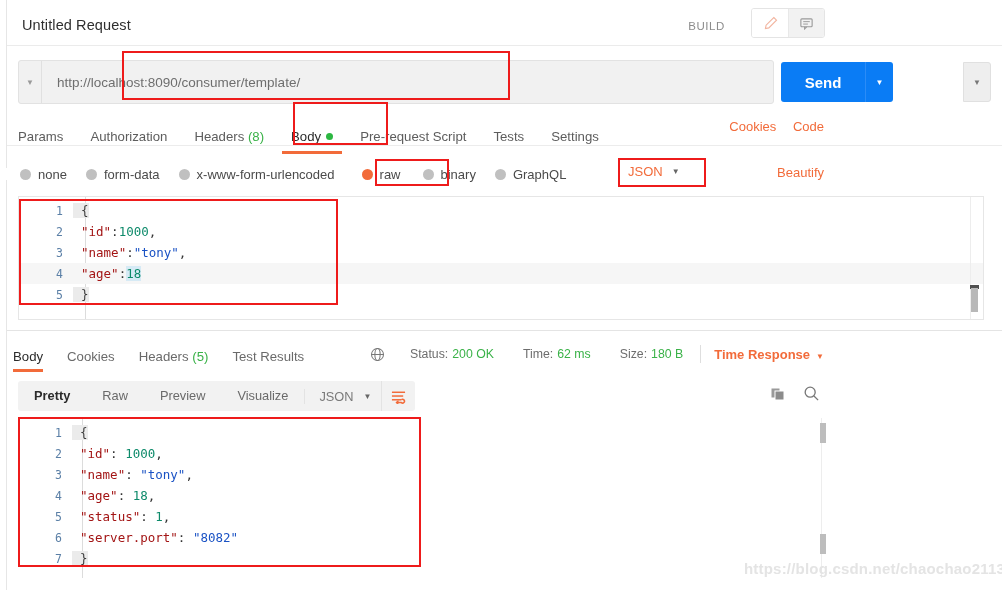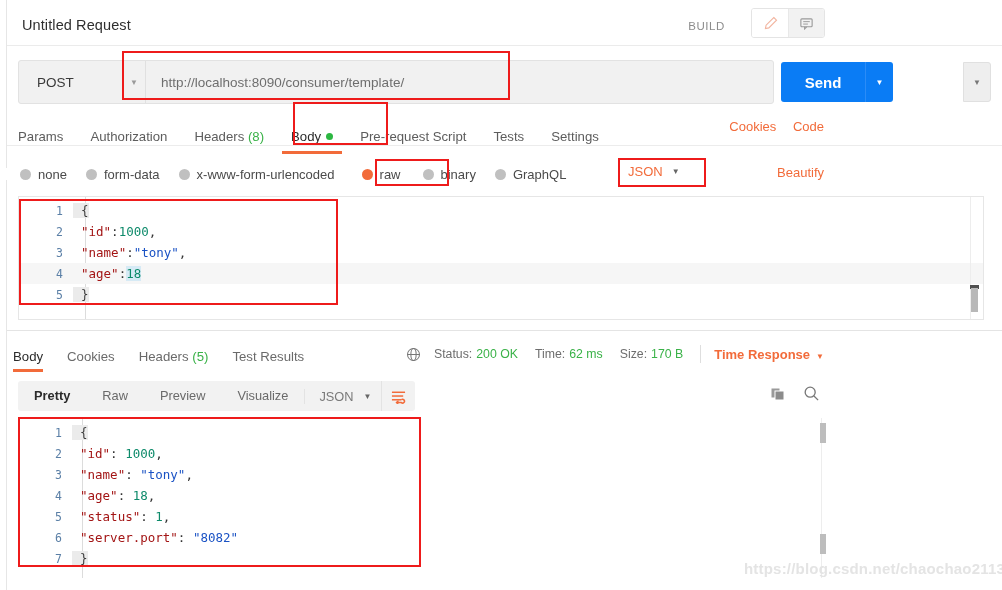--- a/index.html
+++ b/index.html
@@ -215,21 +215,21 @@
   .ptab.active { color: #2b2b2b; }
   .ptab.active::after {
     content: ""; position: absolute; left: 0; right: 0; bottom: -8px;
     height: 3px; background: #f26b3a;
   }
   .resp-meta {
     position: absolute; right: 14px; top: 345px;
     display: flex; align-items: center; font-size: 12.3px; color: #6d6d6d;
   }
   .resp-meta .mval { color: #3ab248; margin-left: 4px; }
-  .meta-grp { margin-right: 17px; white-space: nowrap; }
+  .meta-grp { margin-right: 17px; white-space: nowrap; margin-left: 12px; }
   .meta-bar { width: 1px; height: 18px; background: #dedede; margin-right: 13px; }
   .save-resp { color: #f26b3a; font-size: 13px; font-weight: bold; white-space: nowrap; }
   .save-resp .cv { font-size: 8px; margin-left: 6px; }
   .globe { margin-right: 13px; display: flex; align-items: center; }
 
   
   .resp-toolbar {
     position: absolute; left: 18px; top: 381px;
     display: flex; align-items: center;
     height: 30px; background: #f2f2f2; border-radius: 3px;
@@ -302,21 +302,20 @@
         <rect x="2" y="3" width="12" height="8.5" rx="1" fill="none" stroke="#9a9a9a" stroke-width="1.2"></rect>
         <path d="M6 11.5l0 2.2 2.2-2.2" fill="none" stroke="#9a9a9a" stroke-width="1.2"></path>
         <line x1="4.5" y1="6" x2="11.5" y2="6" stroke="#9a9a9a" stroke-width="1"></line>
         <line x1="4.5" y1="8.6" x2="9.5" y2="8.6" stroke="#9a9a9a" stroke-width="1"></line>
       </svg>
     </div>
   </div>
   <div class="hdr-sep"></div>
 
   <div class="urlbar">
-    <div class="method">POST</div>
     <div class="method-caret">▼</div>
     <div class="url-divider"></div>
     <div class="url-value" placeholder="Enter request URL">http://localhost:8090/consumer/template/</div>
   </div>
   <div class="send-btn">Send</div>
   <div class="send-caret">▼</div>
   <div class="save-caret">▼</div>
 
   <div class="req-tabs">
     <div class="rtab"><span>Params</span></div>
@@ -406,21 +405,21 @@
   <div class="resp-meta">
     <span class="globe">
       <svg width="15" height="15" viewBox="0 0 16 16">
         <circle cx="8" cy="8" r="6.4" fill="none" stroke="#777" stroke-width="1.1"></circle>
         <ellipse cx="8" cy="8" rx="2.8" ry="6.4" fill="none" stroke="#777" stroke-width="1.1"></ellipse>
         <line x1="1.6" y1="8" x2="14.4" y2="8" stroke="#777" stroke-width="1.1"></line>
       </svg>
     </span>
     <span class="meta-grp"><span>Status:</span><span class="mval">200 OK</span></span>
     <span class="meta-grp"><span>Time:</span><span class="mval">62 ms</span></span>
-    <span class="meta-grp"><span>Size:</span><span class="mval">170 B</span></span>
+    <span class="meta-grp"><span>Size:</span><span class="mval">180 B</span></span>
     <span class="meta-bar"></span>
     <span class="save-resp"><span>Time Response</span><span class="cv">▼</span></span>
   </div>
 
   <div class="resp-toolbar">
     <div class="vtab active">Pretty</div>
     <div class="vtab">Raw</div>
     <div class="vtab">Preview</div>
     <div class="vtab">Visualize</div>
     <div class="fmt-sel">

